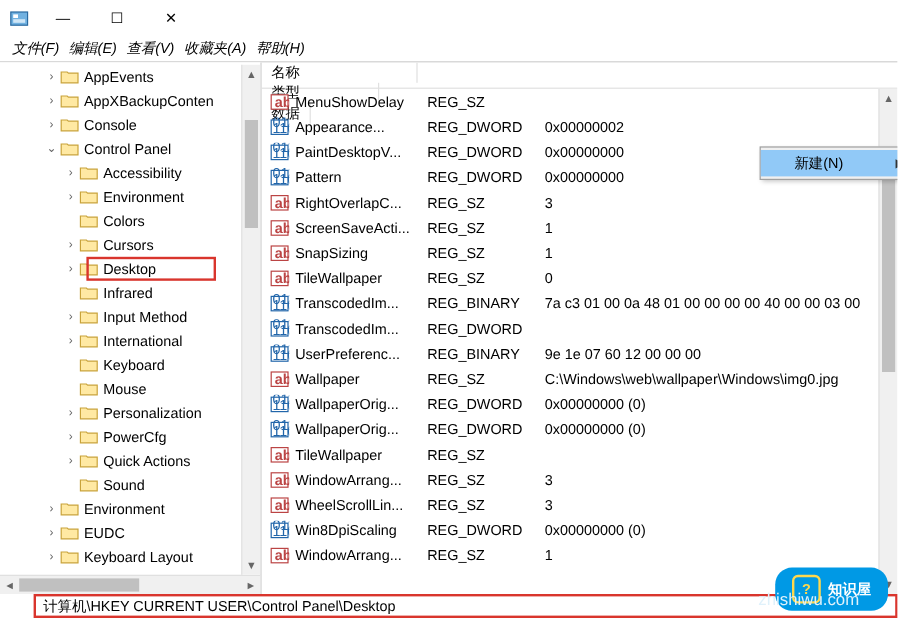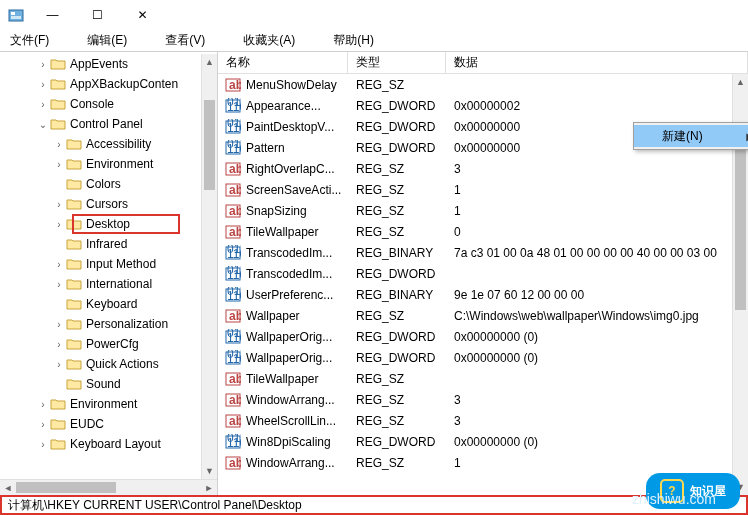--- a/index.html
+++ b/index.html
@@ -2,50 +2,50 @@
 <html><head>
 <meta charset="utf-8">
 <style>
 * { margin: 0; padding: 0; box-sizing: border-box; font-family: "Microsoft YaHei", "Segoe UI", Tahoma, sans-serif; font-size: 12px; }
 body { background: #fff; width: 748px; height: 515px; overflow: hidden; position: relative; }
 .titlebar { height: 30px; display: flex; align-items: center; padding: 0 8px; background: #fff; }
 .titlebar .app-icon { width: 16px; height: 16px; margin-right: 6px; }
 .titlebar .title { flex: 1; }
 .win-controls { display: flex; gap: 0; }
 .win-btn { width: 45px; height: 30px; display: flex; align-items: center; justify-content: center; }
-.menubar { height: 22px; display: flex; align-items: center; padding: 0 6px; gap: 30px; border-bottom: 1px solid #d0d0d0; }
+.menubar { height: 22px; display: flex; align-items: center; padding: 0 6px; gap: 0; border-bottom: 1px solid #d0d0d0; font-style: italic; }
 .menubar span { padding: 2px 4px; }
 .content { display: flex; height: calc(515px - 52px - 20px); }
 .tree { width: 218px; border-right: 1px solid #d0d0d0; overflow: hidden; padding-top: 2px; background: #fff; }
 .tree-item { display: flex; align-items: center; height: 20px; padding-left: 6px; white-space: nowrap; }
 .tree-item .tw { width: 14px; text-align: center; color: #666; font-size: 10px; }
 .tree-item .fold { width: 16px; height: 14px; margin-right: 4px; }
 .tree-item.lvl2 { padding-left: 36px; }
 .tree-item.lvl3 { padding-left: 52px; }
 .list { flex: 1; overflow: hidden; position: relative; }
-.list-header { display: flex; height: 22px; align-items: flex-start; border-bottom: 1px solid #e0e0e0; }
+.list-header { display: flex; height: 22px; align-items: flex-start; border-bottom: 1px solid #e0e0e0; flex-direction: column; }
 .list-header div { padding: 0 8px; border-right: 1px solid #e0e0e0; height: 100%; display: flex; align-items: center; }
 .col-name { width: 130px; }
 .col-type { width: 98px; }
 .col-data { flex: 1; }
 .list-rows { }
 .row { display: flex; height: 21px; align-items: center; }
 .row .ic { width: 18px; height: 16px; margin: 0 4px 0 6px; display:flex; align-items:center; justify-content:center;}
 .row .nm { width: 102px; overflow: hidden; text-overflow: ellipsis; white-space: nowrap; }
 .row .tp { width: 98px; padding-left: 8px; }
 .row .dt { flex: 1; padding-left: 8px; white-space: nowrap; overflow: hidden; }
 
 .ctx { position: absolute; background: #f0f0f0; border: 1px solid #a0a0a0; box-shadow: 2px 2px 4px rgba(0,0,0,.25); z-index: 10; }
 .ctx-item { padding: 4px 28px 4px 28px; height: 22px; display: flex; align-items: center; position: relative; white-space: nowrap;}
 .ctx-item.hl { background: #91c9f7; }
 .ctx-item .arrow { position: absolute; right: 8px; font-size:10px; color:#333;}
 .ctx1 { left: 415px; top: 70px; width: 130px; }
 .redbox2 { position:absolute; border:2px solid #d9352d; pointer-events:none; }
 .statusbar { position: absolute; bottom: 0; left: 0; right: 0; height: 20px; border-top: 1px solid #d0d0d0; display: flex; align-items: center; padding: 0 6px; }
-.statusbar.red { border: 2px solid #d9352d; }
+.statusbar.red { border: 2px solid #d9352d; margin-left: 28px; }
 
 .watermark { position: absolute; right: 8px; bottom: 6px; display: flex; align-items: center; gap: 6px; }
 .wm-badge { background: #0099e5; border-radius: 14px 14px 14px 14px; padding: 6px 14px; color: #fff; font-size: 18px; font-weight: bold; display:flex; align-items:center; gap:6px;}
 .wm-badge .q { width:24px; height:24px; border:2px solid #ffd84d; border-radius:5px; display:flex; align-items:center; justify-content:center; color:#ffd84d; font-weight:bold;}
 .wm-sub { color:#dff1fb; font-size:14px; position:absolute; right:32px; bottom:8px;}
 .scrollbar-v { position:absolute; right:0; top:0; bottom:0; width:16px; background:#f0f0f0; border-left:1px solid #e0e0e0;}
 .scrollbar-v .arrow-up, .scrollbar-v .arrow-down { height:16px; display:flex; align-items:center; justify-content:center; color:#666; font-size:9px;}
 .scrollbar-v .thumb { background:#c0c0c0; margin:0 2px;}
 .scrollbar-h { height:16px; background:#f0f0f0; border-top:1px solid #e0e0e0; display:flex;}
 .scrollbar-h .arrow-l, .scrollbar-h .arrow-r { width:16px; display:flex; align-items:center; justify-content:center; color:#666; font-size:9px;}
@@ -175,20 +175,27 @@
             <span>International</span>
           </div>
           <div class="tree-item lvl3">
             <span class="tw"></span>
             <span class="fold"><svg width="16" height="14" viewBox="0 0 16 14">
                 <path d="M1 3 L6 3 L7 4 L15 4 L15 12 L1 12 Z" fill="#ffe9a3" stroke="#c9a33a"></path>
               </svg></span>
             <span>Keyboard</span>
           </div>
           <div class="tree-item lvl3">
+            <span class="tw"></span>
+            <span class="fold"><svg width="16" height="14" viewBox="0 0 16 14">
+                <path d="M1 3 L6 3 L7 4 L15 4 L15 12 L1 12 Z" fill="#ffe9a3" stroke="#c9a33a"></path>
+              </svg></span>
+            <span>Mouse</span>
+          </div>
+          <div class="tree-item lvl3">
             <span class="tw">›</span>
             <span class="fold"><svg width="16" height="14" viewBox="0 0 16 14">
                 <path d="M1 3 L6 3 L7 4 L15 4 L15 12 L1 12 Z" fill="#ffe9a3" stroke="#c9a33a"></path>
               </svg></span>
             <span>Personalization</span>
           </div>
           <div class="tree-item lvl3">
             <span class="tw">›</span>
             <span class="fold"><svg width="16" height="14" viewBox="0 0 16 14">
                 <path d="M1 3 L6 3 L7 4 L15 4 L15 12 L1 12 Z" fill="#ffe9a3" stroke="#c9a33a"></path>

